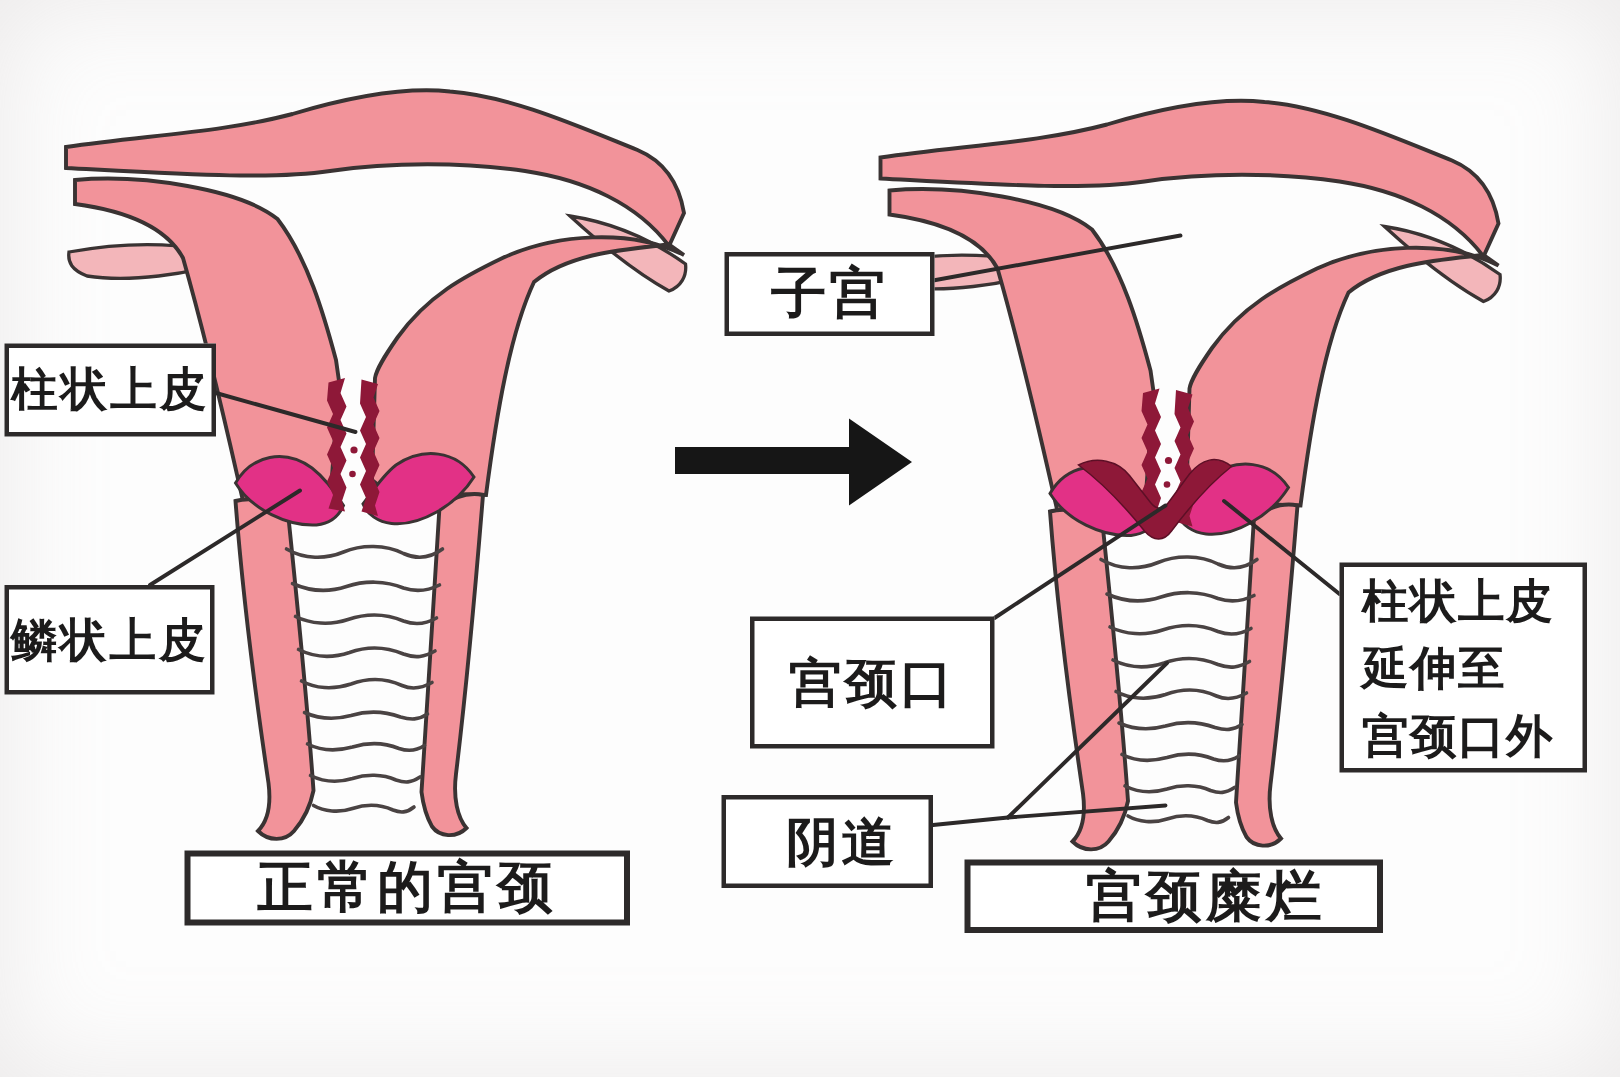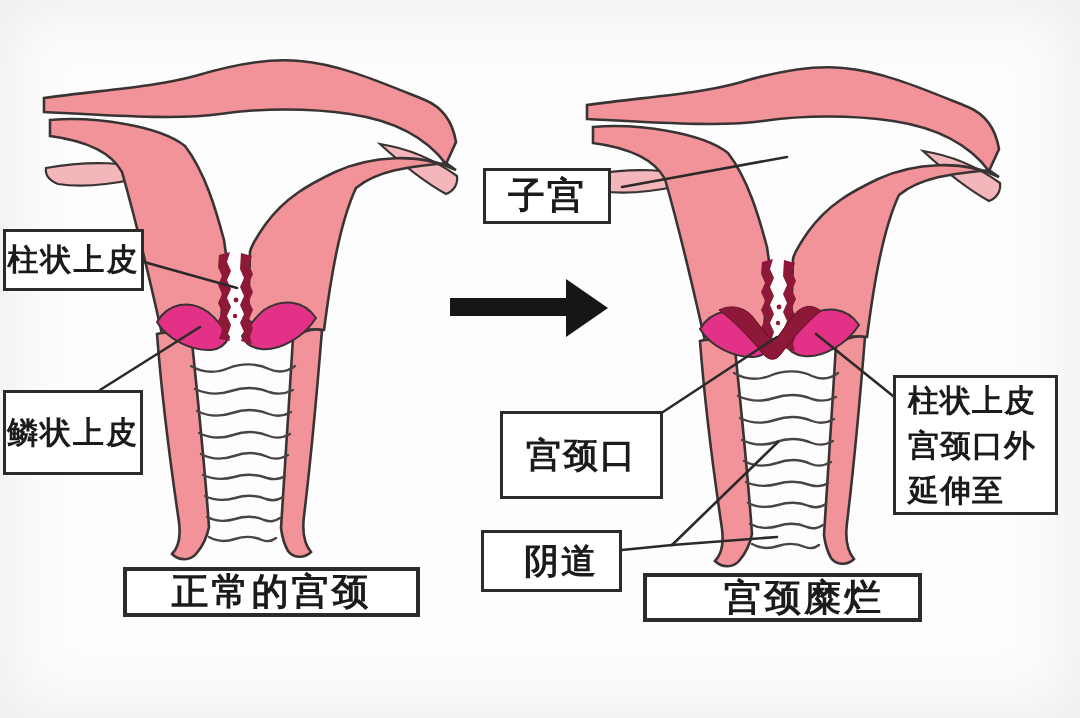--- a/index.html
+++ b/index.html
@@ -102,43 +102,43 @@
       <path d="M672,545 L778,442"></path>
       <path d="M672,545 L777,537"></path>
       <path d="M893,396 L816,334"></path>
     </g>
   </svg>
 
   <div class="label-box" style="left:3px;top:229px;width:141px;height:62px;font-size:31px;">
     <span>柱状上皮</span>
   </div>
 
-  <div class="label-box" style="left:3px;top:390px;width:140px;height:85px;font-size:31px;">
+  <div class="label-box" style="left:3px;top:390px;width:140px;height:73px;font-size:31px;">
     <span>鳞状上皮</span>
   </div>
 
   <div class="label-box caption" style="left:123px;top:567px;width:297px;height:50px;font-size:37px;">
     <span>正常的宫颈</span>
   </div>
 
-  <div class="label-box" style="left:483px;top:168px;width:128px;height:56px;font-size:37px;">
+  <div class="label-box" style="left:483px;top:168px;width:140px;height:56px;font-size:37px;">
     <span>子宫</span>
   </div>
 
   <div class="label-box" style="left:500px;top:411px;width:163px;height:88px;font-size:35px;">
     <span>宫颈口</span>
   </div>
 
   <div class="label-box" style="left:481px;top:530px;width:141px;height:62px;font-size:35px;padding-left:19px;">
     <span>阴道</span>
   </div>
 
   <div class="label-box multiline" style="left:893px;top:375px;width:165px;height:140px;font-size:31px;">
     <span>柱状上皮</span>
+    <span>延伸至</span>
     <span>宫颈口外</span>
-    <span>延伸至</span>
   </div>
 
   <div class="label-box caption" style="left:643px;top:573px;width:279px;height:49px;font-size:37px;padding-left:43px;">
     <span>宫颈糜烂</span>
   </div>
 
 </div>
 
 </body></html>

